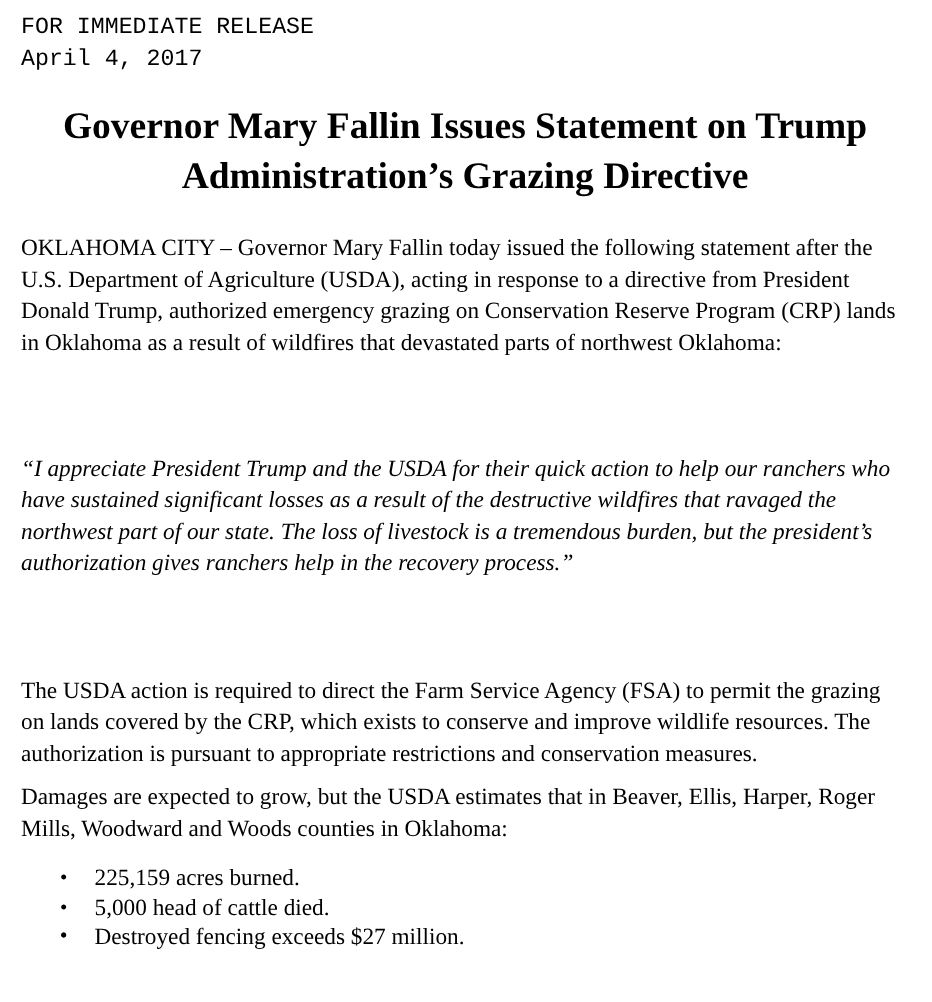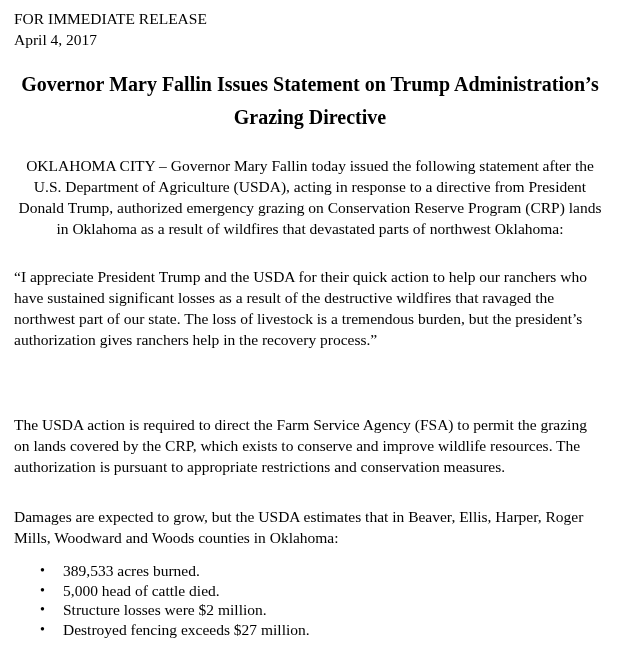--- a/index.html
+++ b/index.html
@@ -18,33 +18,34 @@
     width: 621px;
     height: 668px;
     padding: 8px 15px 0 14px;
     overflow: hidden;
     font-size: 15.5px;
     line-height: 21px;
     background: #ffffff;
   }
   .header-line {
     white-space: nowrap;
+    font-family: Liberation Mono, monospace;
   }
   h1.doc-title {
-    font-size: 20px;
+    font-size: 25px;
     line-height: 33px;
     font-weight: bold;
     text-align: center;
     margin: 18px 0 21px 0;
   }
   p { margin: 0; }
-  p.lead-para   { margin-top: 0; text-align: center; }
-  p.quote-para  { margin-top: 27px; }
+  p.lead-para   { margin-top: 0; }
+  p.quote-para  { margin-top: 63px; font-style: italic; }
   p.usda-para   { margin-top: 64px; }
-  p.damages-para{ margin-top: 29px; }
+  p.damages-para{ margin-top: 8px; }
   ul.damage-list {
     margin: 13px 0 0 0;
     padding: 0 0 0 26px;
     list-style: none;
   }
   ul.damage-list li {
     position: relative;
     padding-left: 23px;
     line-height: 19.5px;
   }
@@ -72,29 +73,28 @@
 
   <p class="quote-para">“I appreciate President Trump and the USDA for their quick action to help our ranchers who have sustained significant losses as a result of the destructive wildfires that ravaged the northwest part of our state. The loss of livestock is a tremendous burden, but the president’s authorization gives ranchers help in the recovery process.”</p>
 
   <p class="usda-para">The USDA action is required to direct the Farm Service Agency (FSA) to permit the grazing on lands covered by the CRP, which exists to conserve and improve wildlife resources. The authorization is pursuant to appropriate restrictions and conservation measures.</p>
 
   <p class="damages-para">Damages are expected to grow, but the USDA estimates that in Beaver, Ellis, Harper, Roger Mills, Woodward and Woods counties in Oklahoma:</p>
 
   <ul class="damage-list">
     <li>
       <span class="bullet-dot">•</span>
-      <span>389,533 acres burned.</span>
+      <span>225,159 acres burned.</span>
     </li>
     <li>
       <span class="bullet-dot">•</span>
       <span>5,000 head of cattle died.</span>
     </li>
     <li>
       <span class="bullet-dot">•</span>
-      <span>Structure losses were $2 million.</span>
     </li>
     <li>
       <span class="bullet-dot">•</span>
       <span>Destroyed fencing exceeds $27 million.</span>
     </li>
   </ul>
 
 </div>
 
 </body></html>

